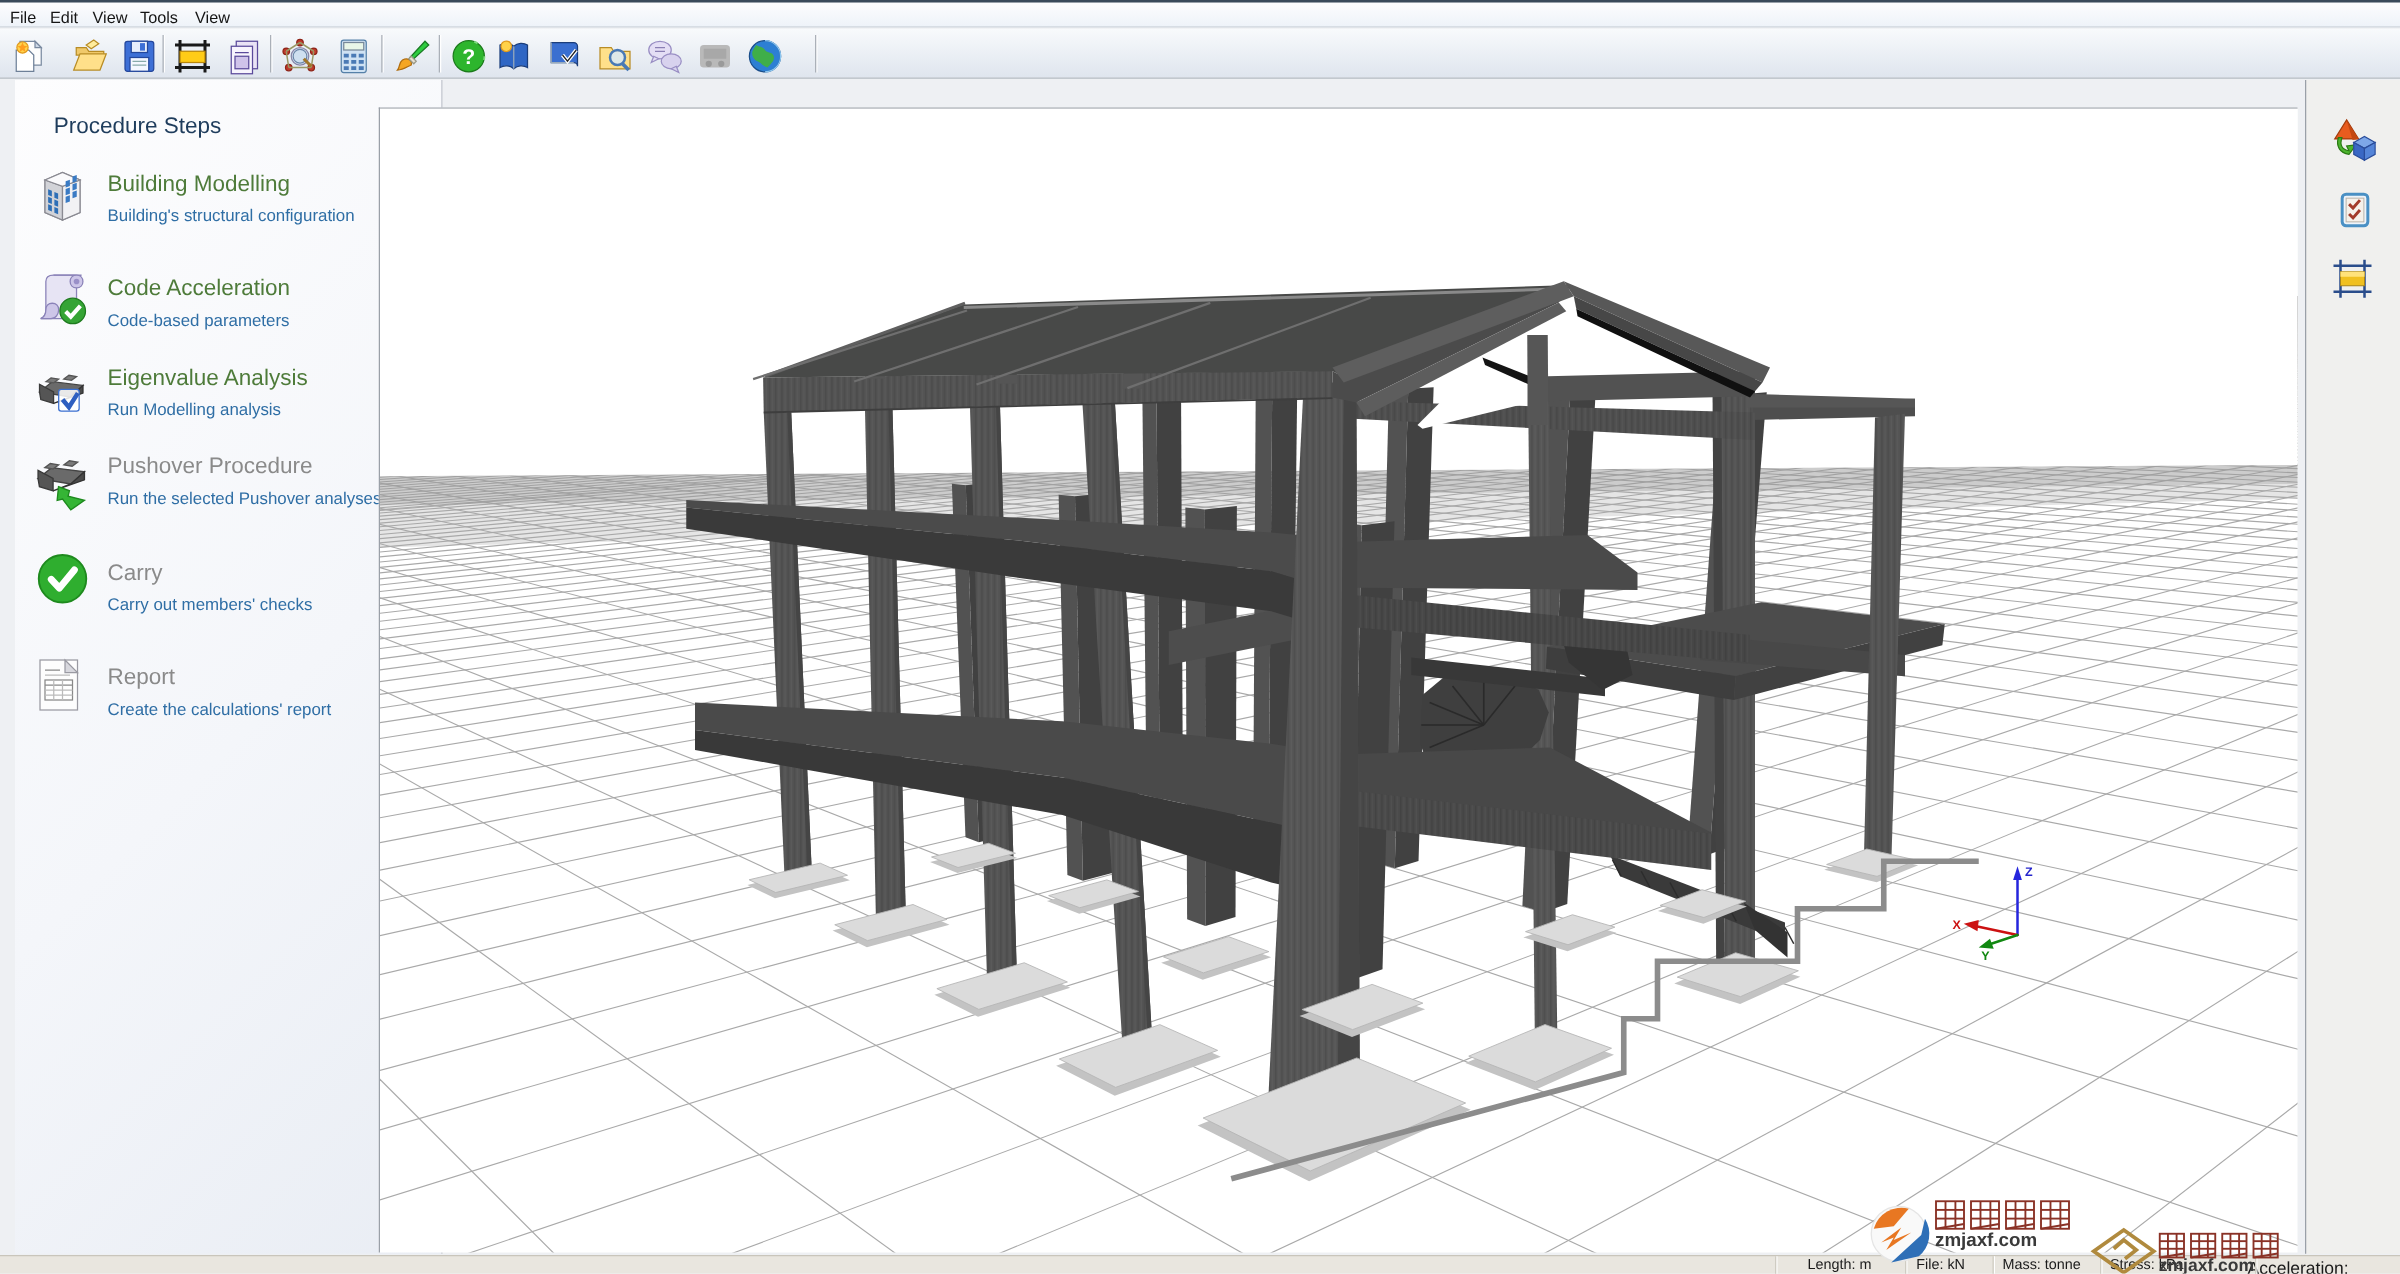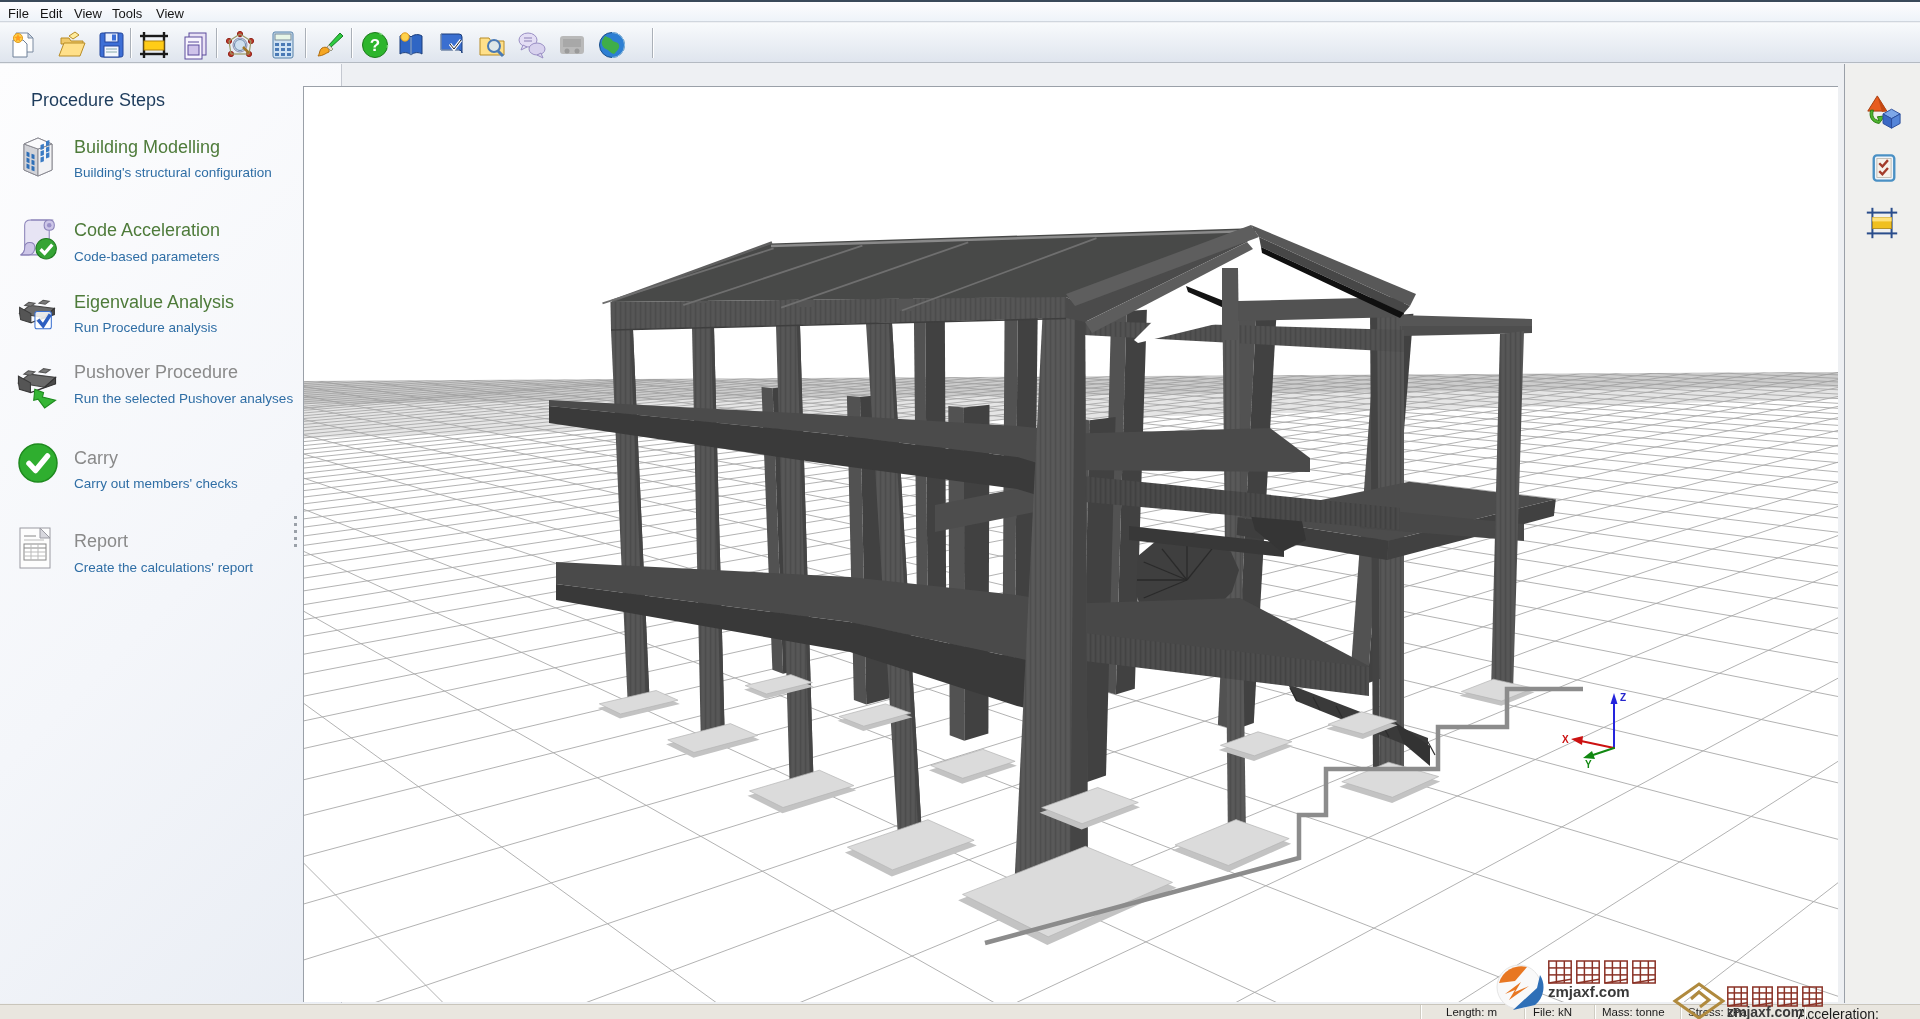--- a/index.html
+++ b/index.html
@@ -1,18 +1,18 @@
 <!DOCTYPE html>
 <html><head><meta charset="utf-8"><style>
 *{margin:0;padding:0;box-sizing:border-box}
 body{width:1920px;height:1019px;overflow:hidden;font-family:"Liberation Sans",sans-serif;background:#eef0f3;position:relative}
 #menubar{position:absolute;left:0;top:0;width:1920px;height:22px;background:linear-gradient(#fdfdfe,#eef3f9);border-top:2px solid #3a4a5a;border-bottom:1px solid #d0d6de}
 #menubar span{position:absolute;top:4px;font-size:13px;color:#151515}
 #toolbar{position:absolute;left:0;top:23px;width:1920px;height:40px;background:linear-gradient(#f8fafc,#dfe5ee);border-bottom:1px solid #b4bac2}
-#lpanel{position:absolute;left:0;top:64px;width:342px;height:939px;background:linear-gradient(135deg,#fdfdfe 0%,#f4f6fa 55%,#e9edf4 100%);border-right:1px solid #c4c8d0}
+#lpanel{position:absolute;left:12px;top:64px;width:342px;height:939px;background:linear-gradient(135deg,#fdfdfe 0%,#f4f6fa 55%,#e9edf4 100%);border-right:1px solid #c4c8d0}
 #viewport{position:absolute;left:303px;top:86px;width:1535px;height:916px;background:#fff;border-left:1px solid #9aa0a8;border-top:1px solid #9aa0a8}
 #rpanel{position:absolute;left:1844px;top:64px;width:76px;height:939px;background:#f0f0ee;border-left:1px solid #9aa0a8}
 #statusbar{position:absolute;left:0;top:1004px;width:1920px;height:15px;background:#e9e6df;border-top:1px solid #c9c5bb;font-size:11.5px;font-weight:normal;color:#1a1a1a}
 #statusbar span{position:absolute;top:1px}
 .t{position:absolute;font-size:18px;white-space:nowrap}
 .s{position:absolute;font-size:13.5px;color:#2f6ea5;white-space:nowrap}
 .sep{position:absolute;width:1px;background:#cfccc2;top:0;height:15px;box-shadow:1px 0 0 #fff}
 </style></head><body>
 <div id="menubar">
     <span style="left:8px">File</span>
@@ -181,21 +181,21 @@
 <svg style="position:absolute;left:12px;top:227px" width="50" height="45" viewBox="0 0 40 44">
       <path d="M3 22l10-8 24 3-10 9z" fill="#6a6a6a" stroke="#444"></path>
       <path d="M3 22l1 6 10 3 0-9-11-6z" fill="#555" stroke="#3a3a3a"></path>
       <path d="M14 31l23-8v-6l-10 9z" fill="#4a4a4a" stroke="#333"></path>
       <path d="M8 14l4-3 6 1-4 3z" fill="#7a7a7a" stroke="#555"></path>
       <path d="M22 12l4-3 6 1-4 3z" fill="#7a7a7a" stroke="#555"></path>
       <rect x="18" y="20" width="16" height="17" rx="2" fill="#fff" fill-opacity="0.85" stroke="#3a6fd0"></rect>
       <path d="M21 28l5 6 7-11" stroke="#2e5fc0" stroke-width="3.5" fill="none"></path>
     </svg>
 <div class="t" style="left:74px;top:228px;color:#4e7b3a">Eigenvalue Analysis</div>
-<div class="s" style="left:74px;top:256px">Run Procedure analysis</div>
+<div class="s" style="left:74px;top:256px">Run Modelling analysis</div>
 <svg style="position:absolute;left:12px;top:297px" width="50" height="48" viewBox="0 0 40 44">
       <path d="M3 20l10-8 24 3-10 9z" fill="#6a6a6a" stroke="#444"></path>
       <path d="M3 20l1 6 10 3 0-9-11-6z" fill="#555" stroke="#3a3a3a"></path>
       <path d="M14 29l23-8v-6l-10 9z" fill="#4a4a4a" stroke="#333"></path>
       <path d="M8 12l4-3 6 1-4 3z" fill="#7a7a7a" stroke="#555"></path>
       <path d="M22 10l4-3 6 1-4 3z" fill="#7a7a7a" stroke="#555"></path>
       <path d="M18 26l8 3-1 4 12 3-10 7-6-8-4 1z" fill="#35b535" stroke="#1e8a1e"></path>
     </svg>
 <div class="t" style="left:74px;top:298px;color:#8a8a8a">Pushover Procedure</div>
 <div class="s" style="left:74px;top:327px">Run the selected Pushover analyses</div>

